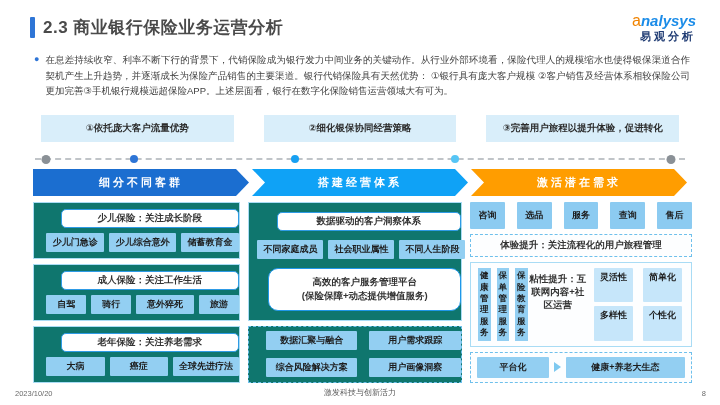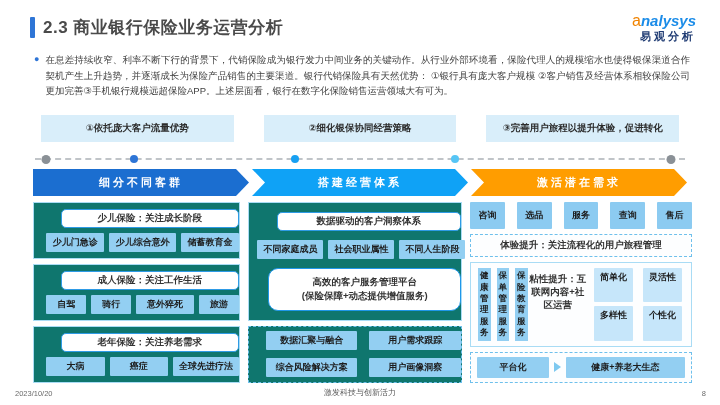--- a/index.html
+++ b/index.html
@@ -187,22 +187,22 @@
             <span>服务</span>
           </div>
           <div class="service-chip">
             <span>保险教育</span>
             <span>服务</span>
           </div>
         </div>
         <div class="sticky-note">粘性提升：互联网内容+社区运营</div>
         <div class="dotted-div"></div>
         <div class="trait-grid">
+          <div class="chip light">灵活性</div>
           <div class="chip light">简单化</div>
-          <div class="chip light">灵活性</div>
           <div class="chip light">多样性</div>
           <div class="chip light">个性化</div>
         </div>
       </div>
       <div class="bottom-box">
         <div class="chip platform">平台化</div>
         <div class="chev"></div>
         <div class="chip eco">健康+养老大生态</div>
       </div>
     </div>

